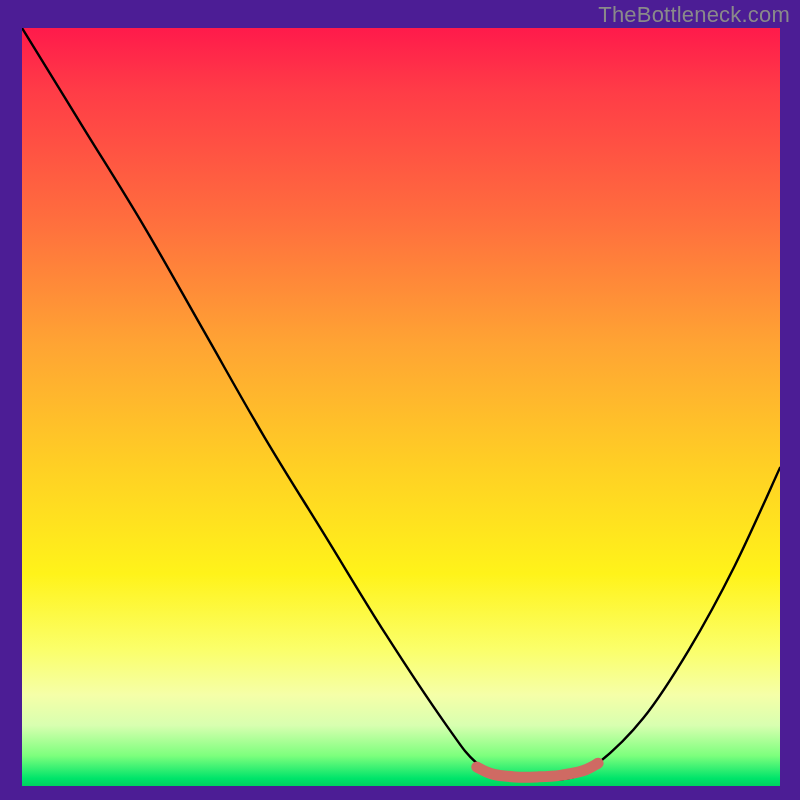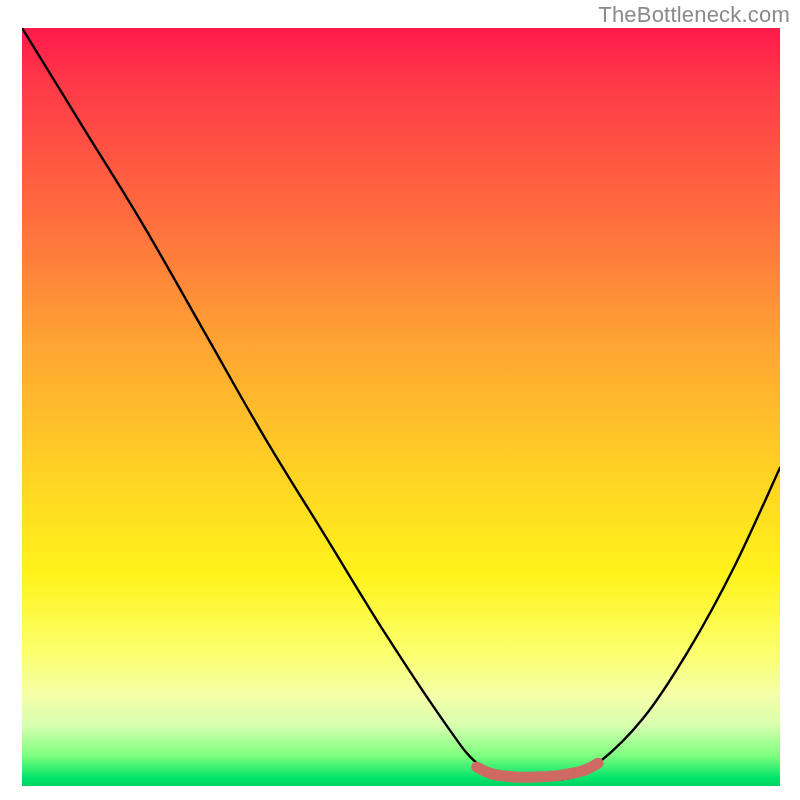--- a/index.html
+++ b/index.html
@@ -9,21 +9,21 @@
     height: 800px;
     background: #000;
     overflow: hidden;
   }
   .frame {
     position: absolute;
     left: 0;
     top: 0;
     width: 800px;
     height: 800px;
-    background: #ffffff;
+    background: #4c1d95;
   }
   .plot {
     position: absolute;
     left: 22px;
     top: 28px;
     width: 758px;
     height: 758px;
     
     background: linear-gradient(
       to bottom,

